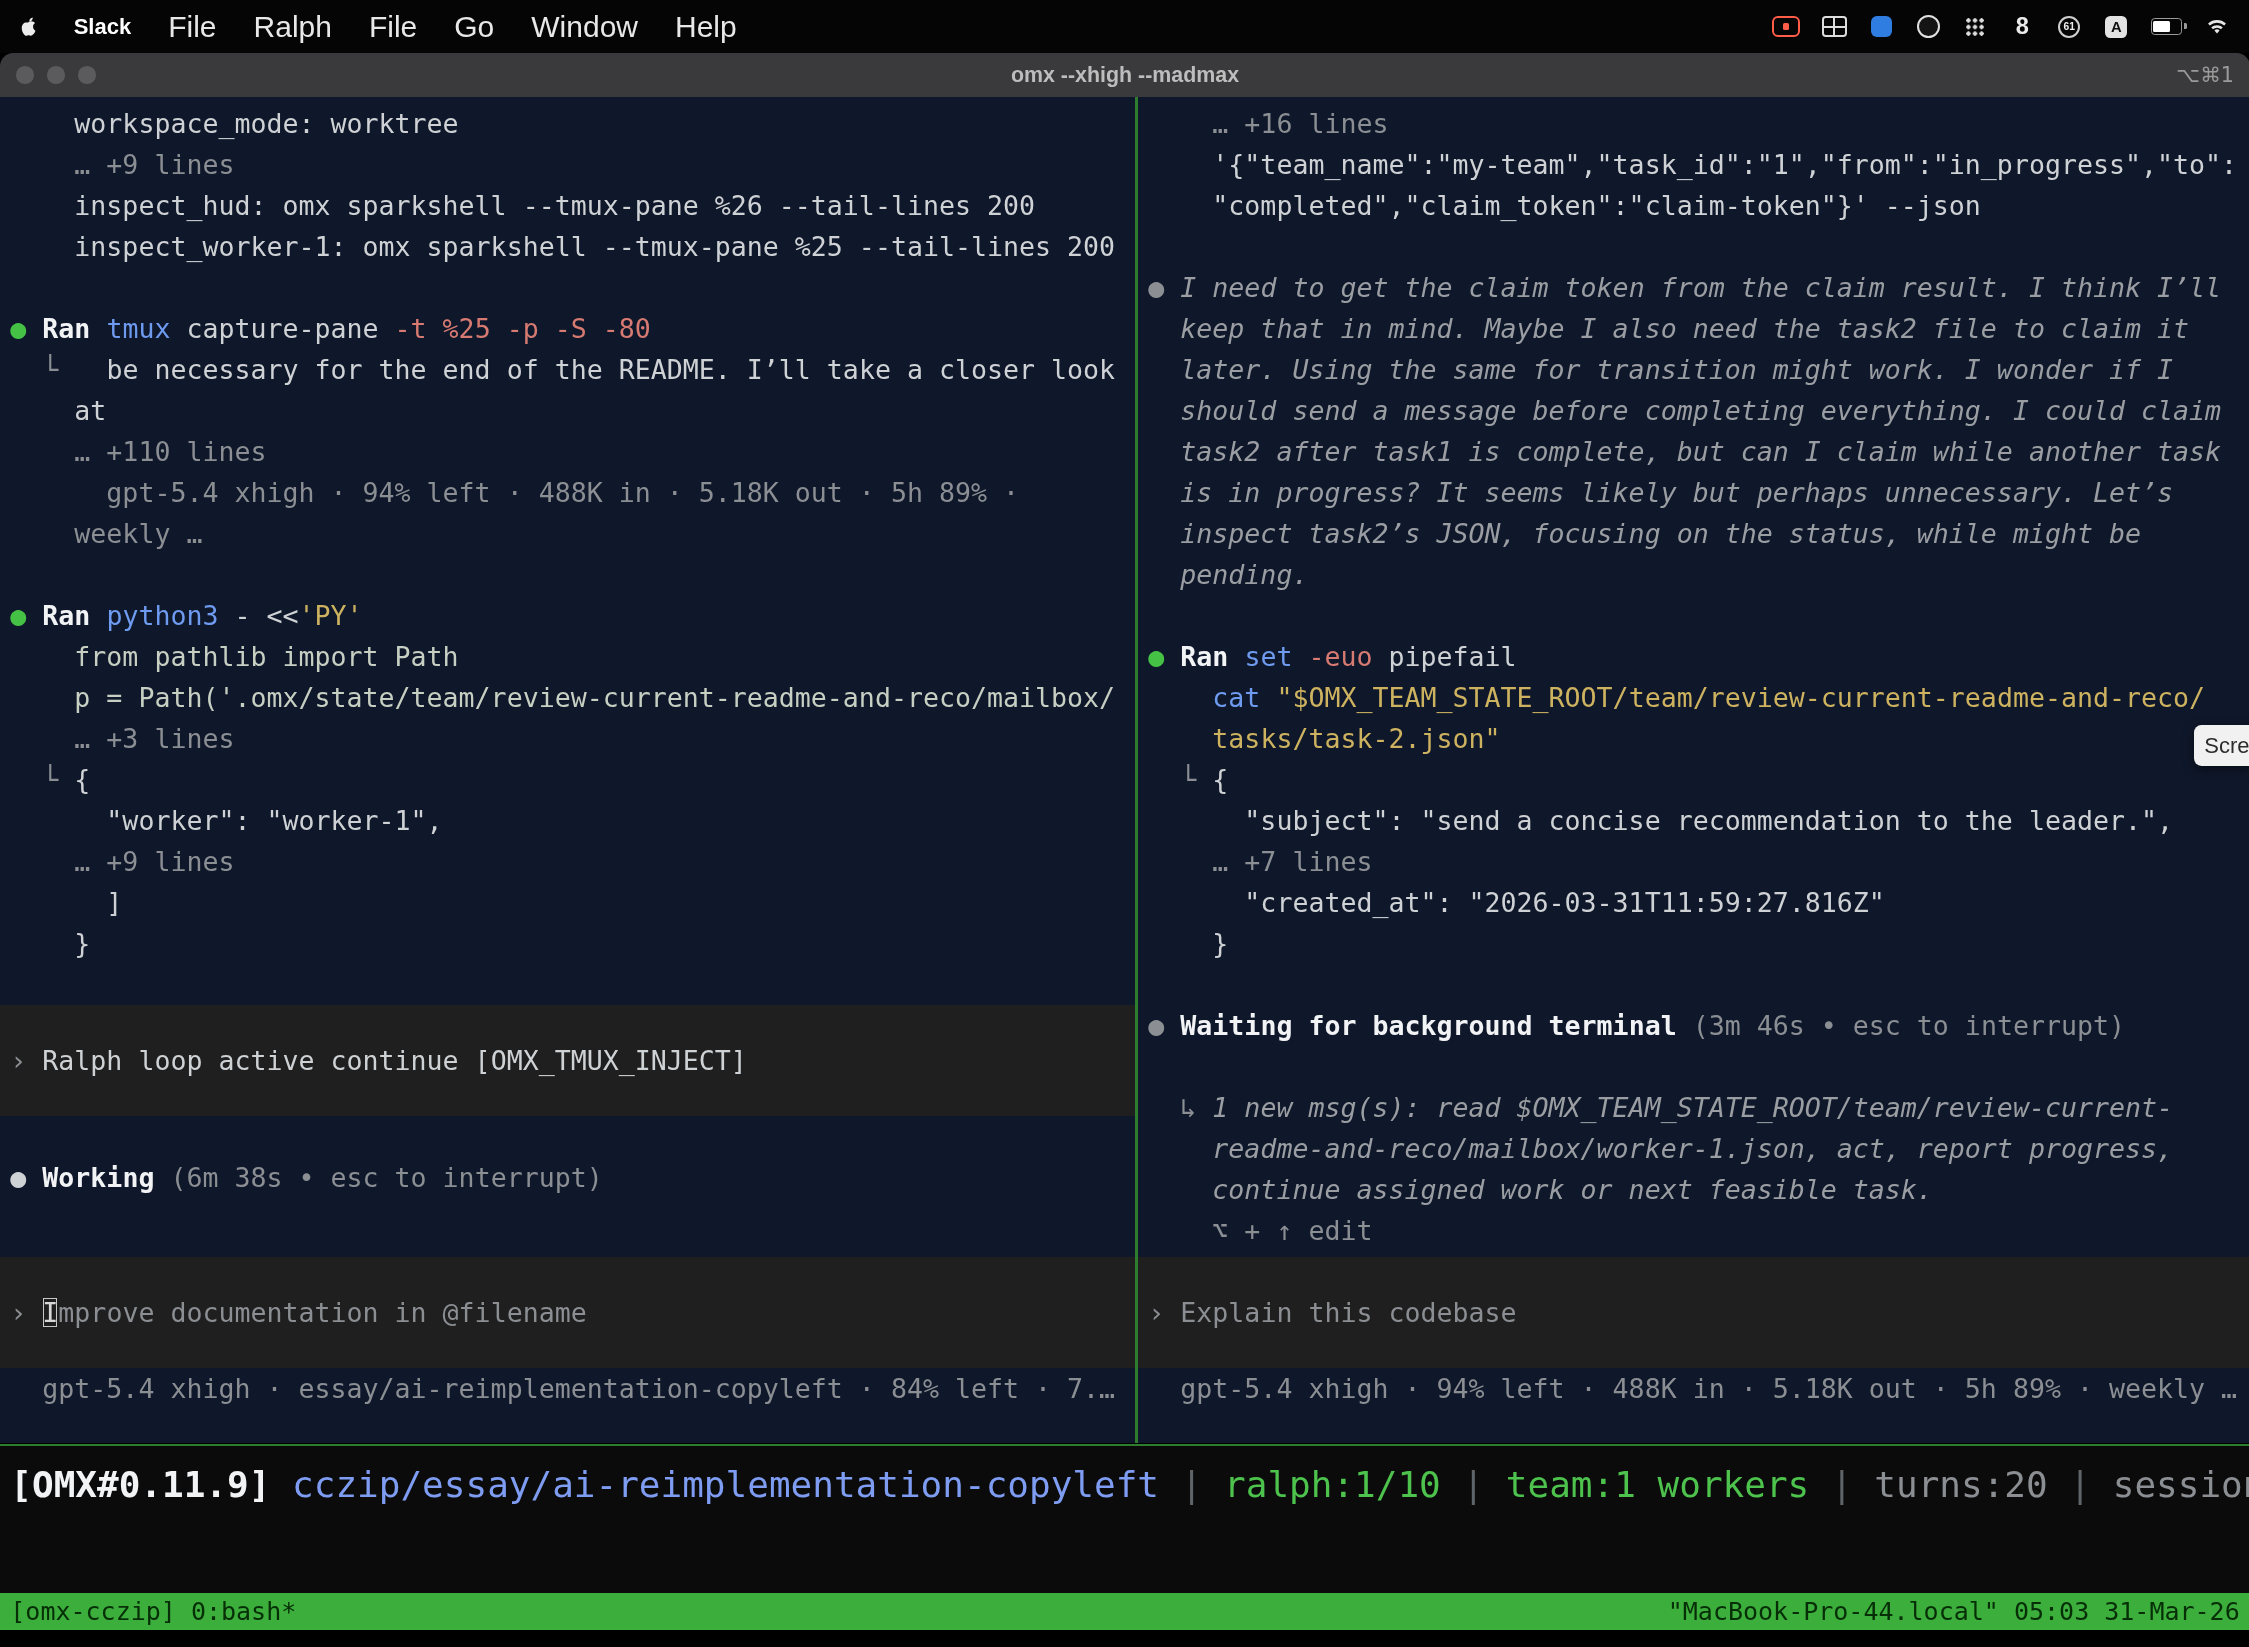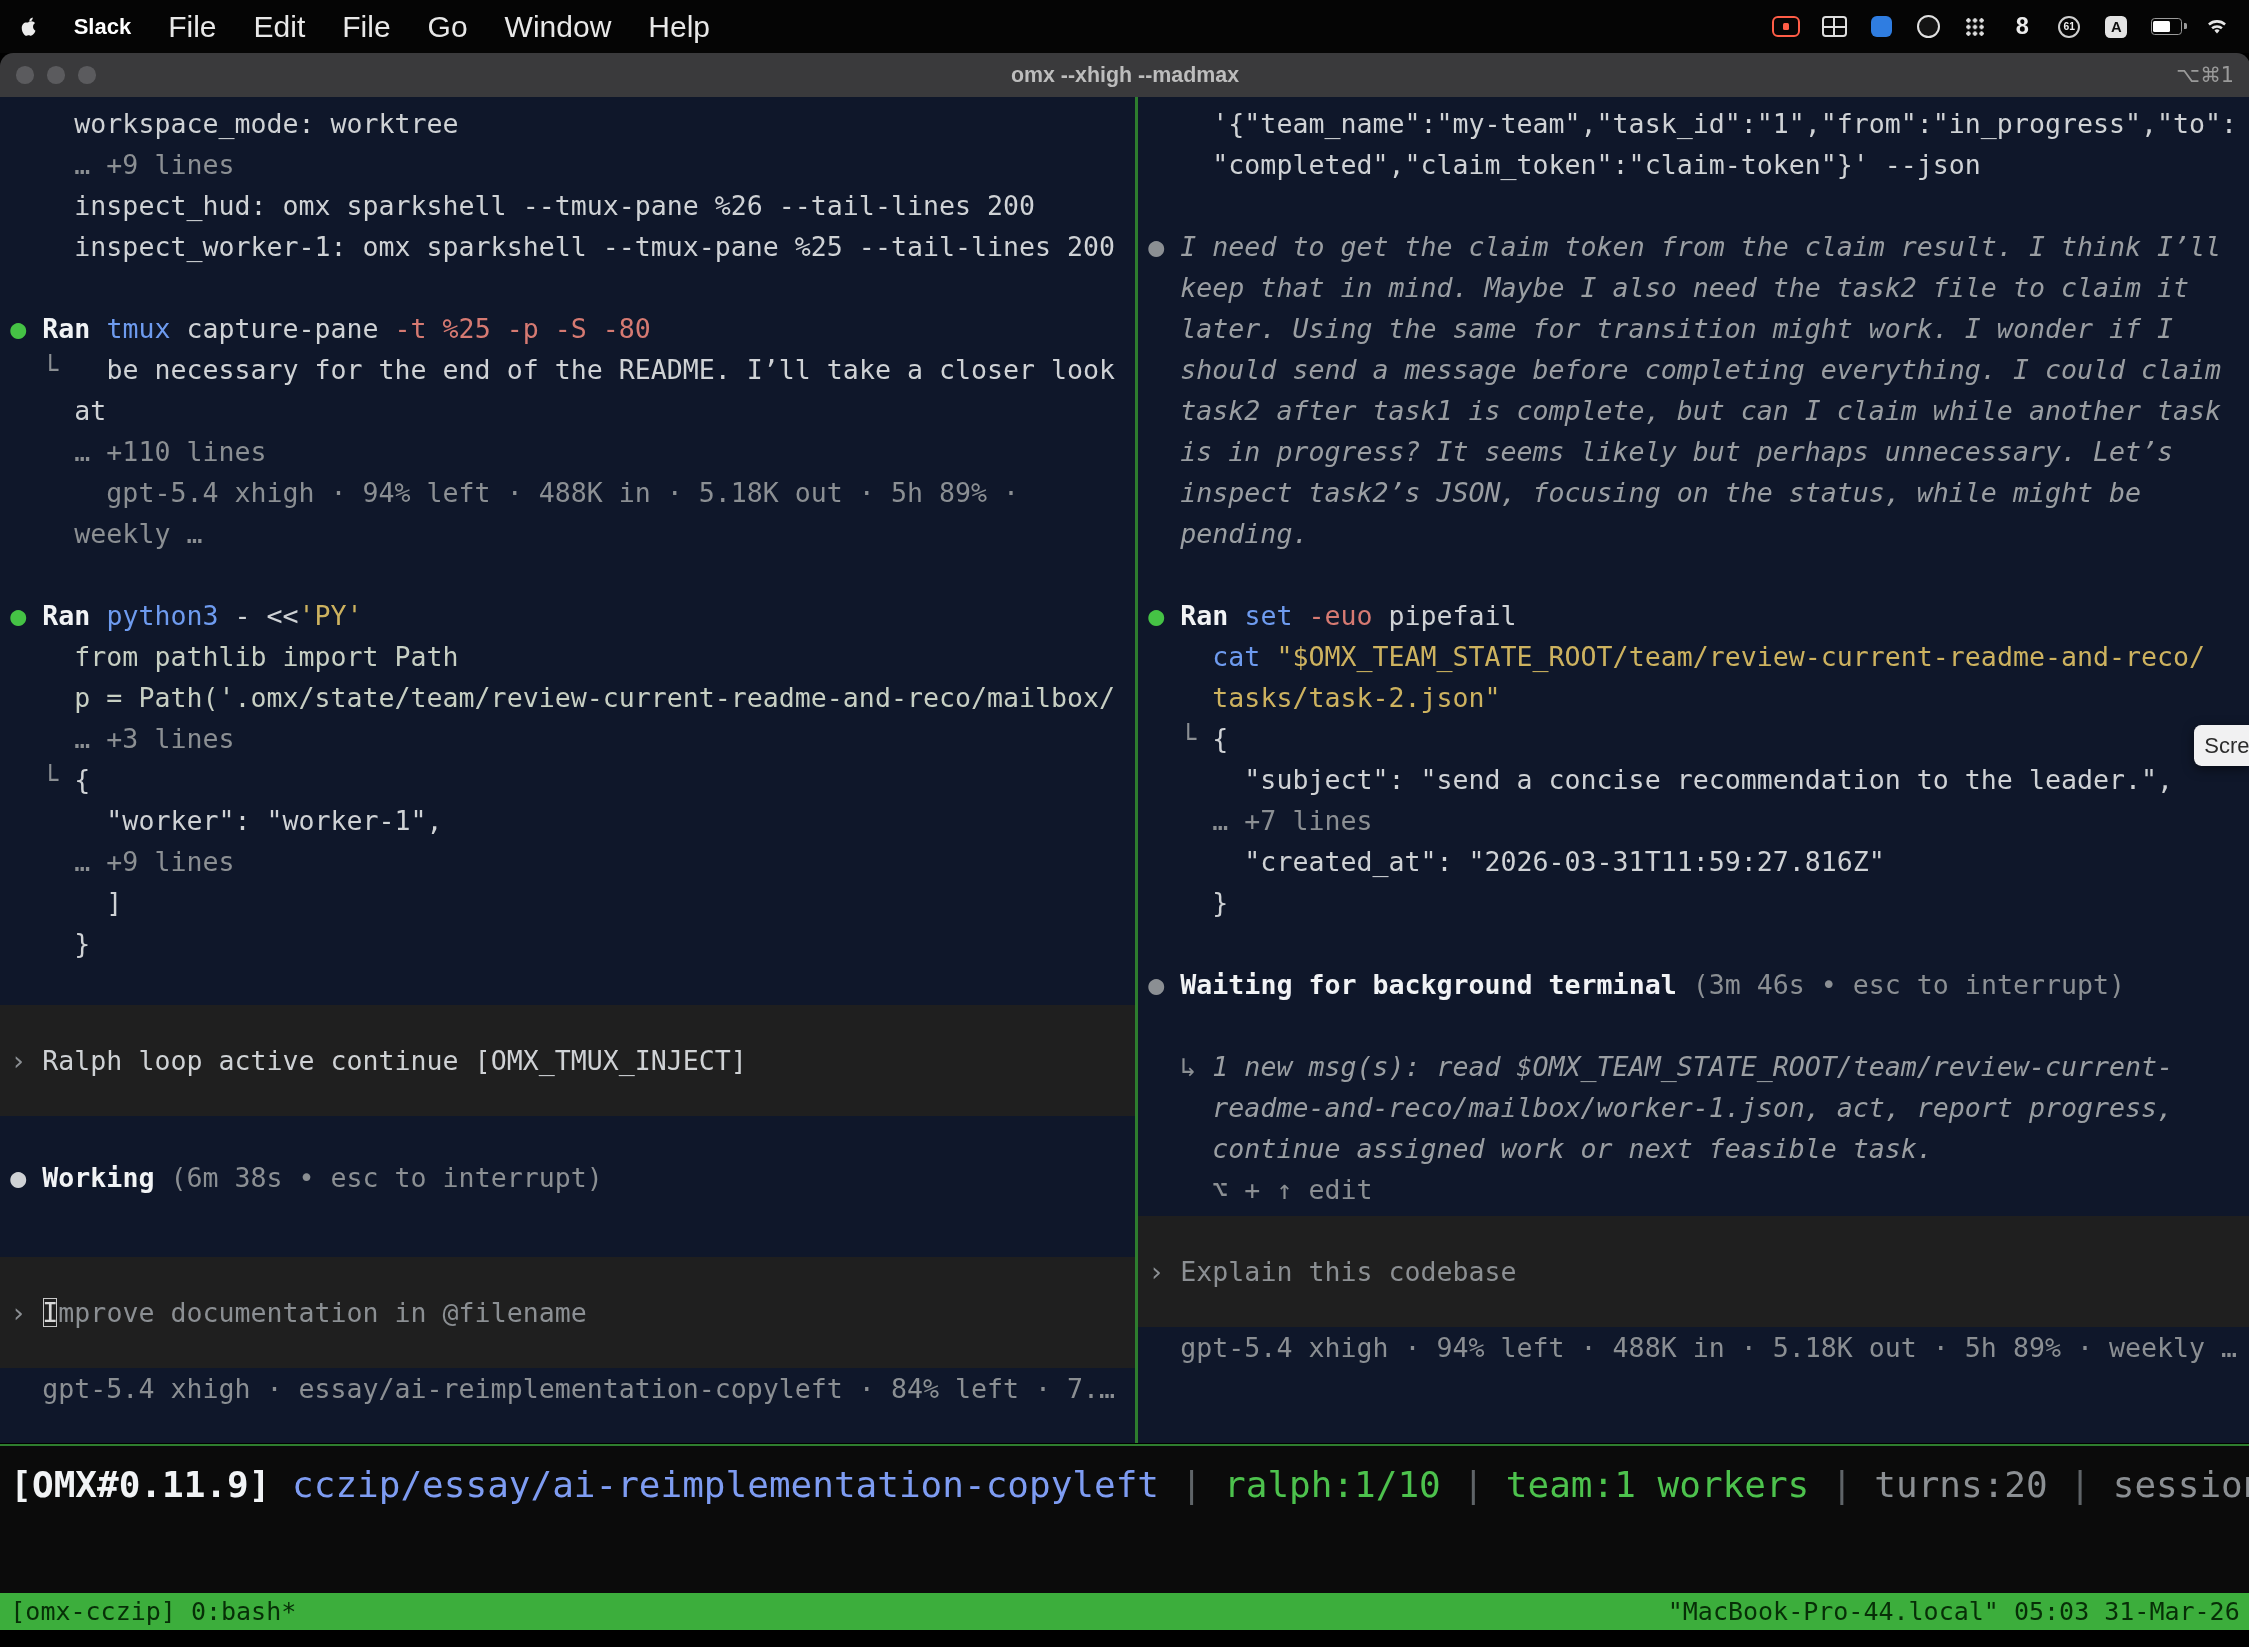--- a/index.html
+++ b/index.html
@@ -77,21 +77,21 @@
     <div class="mb-left">
       <span class="apple">
         <svg width="16" height="19" viewBox="0 0 17 20">
           <path fill="#ececec" d="M11.6 3.3c.6-.8 1-1.8.9-2.9-1 .1-2 .6-2.7 1.4-.6.7-1 1.7-.9 2.8 1 0 2-.5 2.7-1.3z"></path>
           <path fill="#ececec" d="M8.3 4.9c1 0 1.8-.6 2.9-.6 1.5 0 3 .8 3.8 2.1-1.4.9-2.2 2.2-2.2 3.9 0 1.9 1 3.4 2.6 4.1-.6 1.6-1.5 3.1-2.6 4.2-.7.7-1.4 1.2-2.3 1.2-.9 0-1.3-.5-2.4-.5-1.1 0-1.5.5-2.4.5-.9 0-1.7-.6-2.4-1.4C1.7 16.6.8 14 .8 11.6c0-3.8 2.4-5.9 4.8-5.9 1.1 0 2 .2 2.7-.8z"></path>
         </svg>
       </span>
       <span class="mb-app">Slack</span>
       <span style="display:flex;gap:37px;">
           <span class="mb-item">File</span>
-          <span class="mb-item">Edit</span>
+          <span class="mb-item">Ralph</span>
           <span class="mb-item">File</span>
           <span class="mb-item">Go</span>
           <span class="mb-item">Window</span>
           <span class="mb-item">Help</span>
         </span>
     </div>
     <div class="mb-right">
         <span class="mb-icon">
           <span class="rec"></span>
         </span>
@@ -164,20 +164,21 @@
         <div class="tl"><span class="w">    }</span></div>
         <div class="tl">&nbsp;</div>
         <div class="tl band"><span class="g">› </span><span class="w">Ralph loop active continue [OMX_TMUX_INJECT]</span></div>
         <div class="tl">&nbsp;</div>
         <div class="tl"><span class="w">● </span><span class="bold">Working </span><span class="g">(6m 38s • esc to interrupt)</span></div>
         <div class="tl">&nbsp;</div>
         <div class="tl band mt24"><span class="g">› </span><span class="cursor">I</span><span class="g">mprove documentation in @filename</span></div>
         <div class="tl"><span class="g">  gpt-5.4 xhigh · essay/ai-reimplementation-copyleft · 84% left · 7.…</span></div>
       </div>
     <div class="pane pane-right">
+        <div class="tl"><span class="g">    … +16 lines</span></div>
         <div class="tl"><span class="w">    '{"team_name":"my-team","task_id":"1","from":"in_progress","to":</span></div>
         <div class="tl"><span class="w">    "completed","claim_token":"claim-token"}' --json</span></div>
         <div class="tl">&nbsp;</div>
         <div class="tl"><span class="g">● </span><span class="it">I need to get the claim token from the claim result. I think I’ll</span></div>
         <div class="tl"><span class="it">  keep that in mind. Maybe I also need the task2 file to claim it</span></div>
         <div class="tl"><span class="it">  later. Using the same for transition might work. I wonder if I</span></div>
         <div class="tl"><span class="it">  should send a message before completing everything. I could claim</span></div>
         <div class="tl"><span class="it">  task2 after task1 is complete, but can I claim while another task</span></div>
         <div class="tl"><span class="it">  is in progress? It seems likely but perhaps unnecessary. Let’s</span></div>
         <div class="tl"><span class="it">  inspect task2’s JSON, focusing on the status, while might be</span></div>

